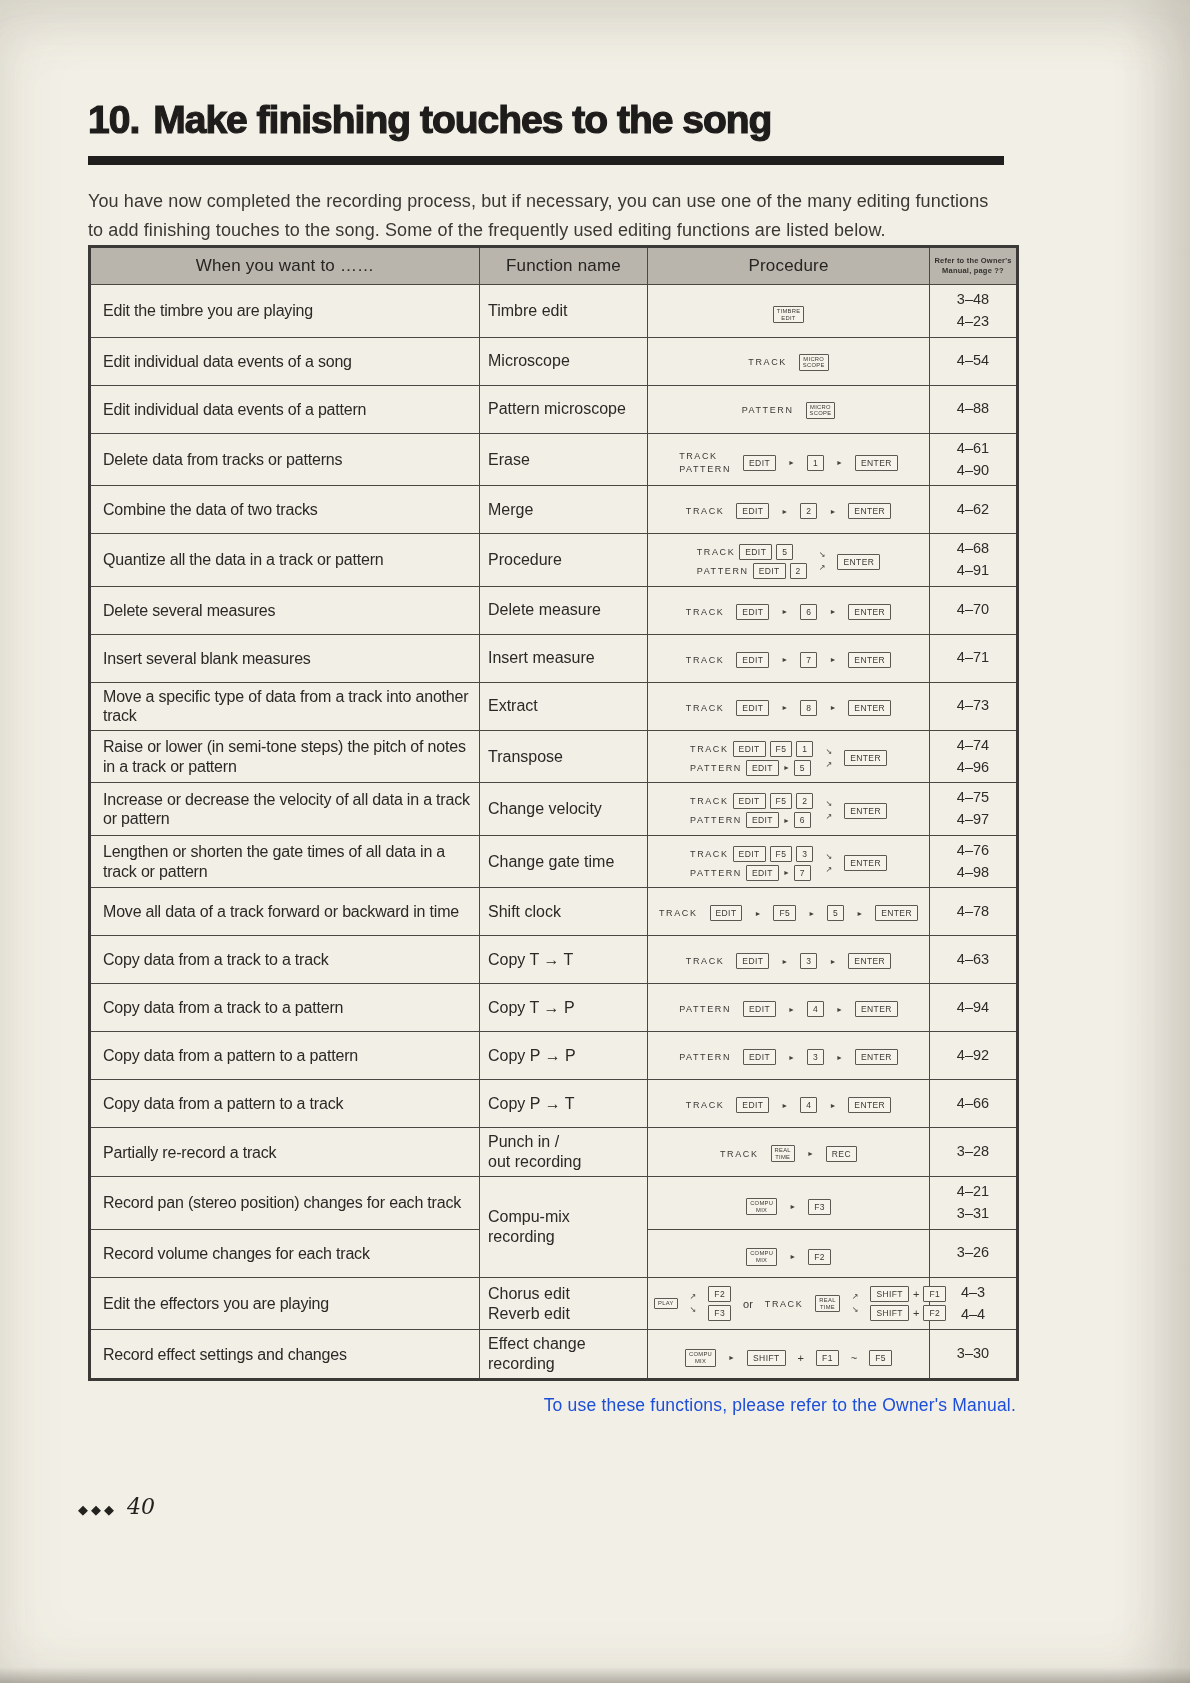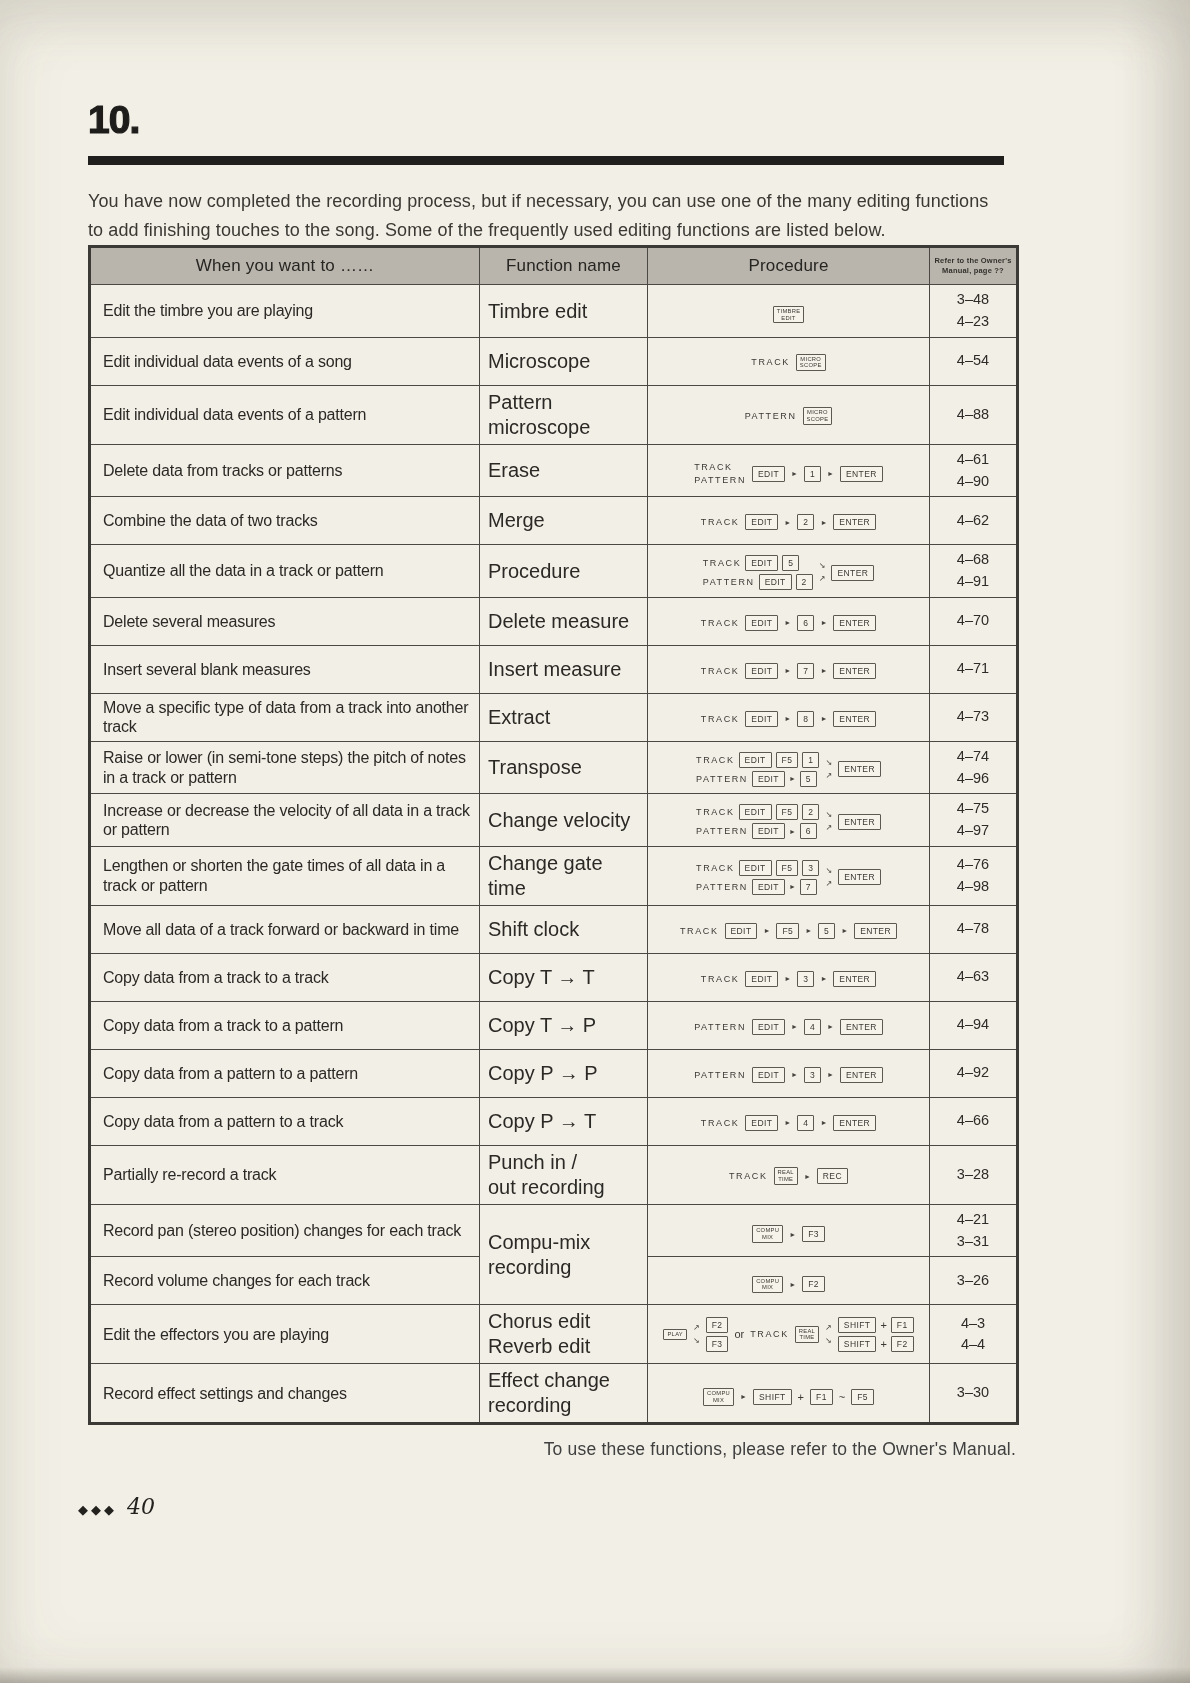--- a/index.html
+++ b/index.html
@@ -68,62 +68,63 @@
   thead th.th-small{
     font-size:7.5px;font-weight:700;line-height:1.35;color:#33312d;
     padding:2px 4px;
   }
   tbody td{
     height:48px;
     vertical-align:middle;
     color:#2b2925;
   }
   td.col-want{padding:4px 8px 4px 12px;font-size:16px;line-height:1.22;letter-spacing:-0.2px;}
-  td.col-func{padding:4px 8px;font-size:20px;line-height:1.25;}
+  td.col-func{padding:4px 8px;font-size:16px;line-height:1.25;}
   td.col-proc{padding:4px 6px;text-align:center;}
   td.col-page{padding:4px 4px;text-align:center;font-size:14.5px;line-height:1.5;color:#2e2c28;}
 
   
-  .p-row{display:inline-flex;align-items:center;gap:6px;flex-wrap:nowrap;}
+  .p-row{display:inline-flex;align-items:center;gap:12px;flex-wrap:nowrap;}
   .p-txt{font-size:9px;letter-spacing:1.6px;color:#3a3833;white-space:nowrap;}
   .p-key{
     display:inline-flex;align-items:center;justify-content:center;
     border:1px solid #5c5953;background:var(--key-bg);
     font-size:8.5px;letter-spacing:0.4px;color:#3a3833;
     padding:2px 5px;min-width:13px;border-radius:1px;white-space:nowrap;
   }
   .p-key2{flex-direction:column;padding:1px 3px;line-height:1.15;}
   .p-key2-line{font-size:5.8px;letter-spacing:0.3px;display:block;}
   .p-arr{font-size:7px;color:#47443f;}
   .p-op{font-size:11px;color:#3a3833;}
   .p-or{font-size:11px;color:#3a3833;}
   .p-fork{display:inline-flex;flex-direction:column;gap:5px;font-size:8px;line-height:1;color:#47443f;}
   .p-stack{display:inline-flex;flex-direction:column;gap:3px;align-items:flex-start;}
   .p-line{display:inline-flex;align-items:center;gap:4px;}
 
   
   .footer-note{
     margin-top:14px;width:928px;text-align:right;
-    font-size:17.5px;color:#404040;letter-spacing:0.2px;
+    font-size:17.5px;color:#1d4ed8;letter-spacing:0.2px;
   }
   .page-footer{
     position:absolute;left:78px;top:1494px;
     display:flex;align-items:baseline;gap:10px;color:#23221f;
   }
   .diamonds{font-size:13px;letter-spacing:3px;}
   .page-num{font-family:"DejaVu Serif","Liberation Serif",serif;font-style:italic;font-size:22px;}
 </style>
 </head>
 <body>
 
 <div class="paper">
   <div class="content">
 
     <div class="title-row">
       <span class="title-num">10.</span>
+      <span class="title-text">Make finishing touches to the song</span>
     </div>
     <div class="title-rule"></div>
 
     <p class="intro">You have now completed the recording process, but if necessary, you can use one of the many editing functions to add finishing touches to the song. Some of the frequently used editing functions are listed below.</p>
 
     <table class="fn-table">
       <colgroup>
         <col style="width:390px">
           <col style="width:168px">
           <col style="width:282px">

